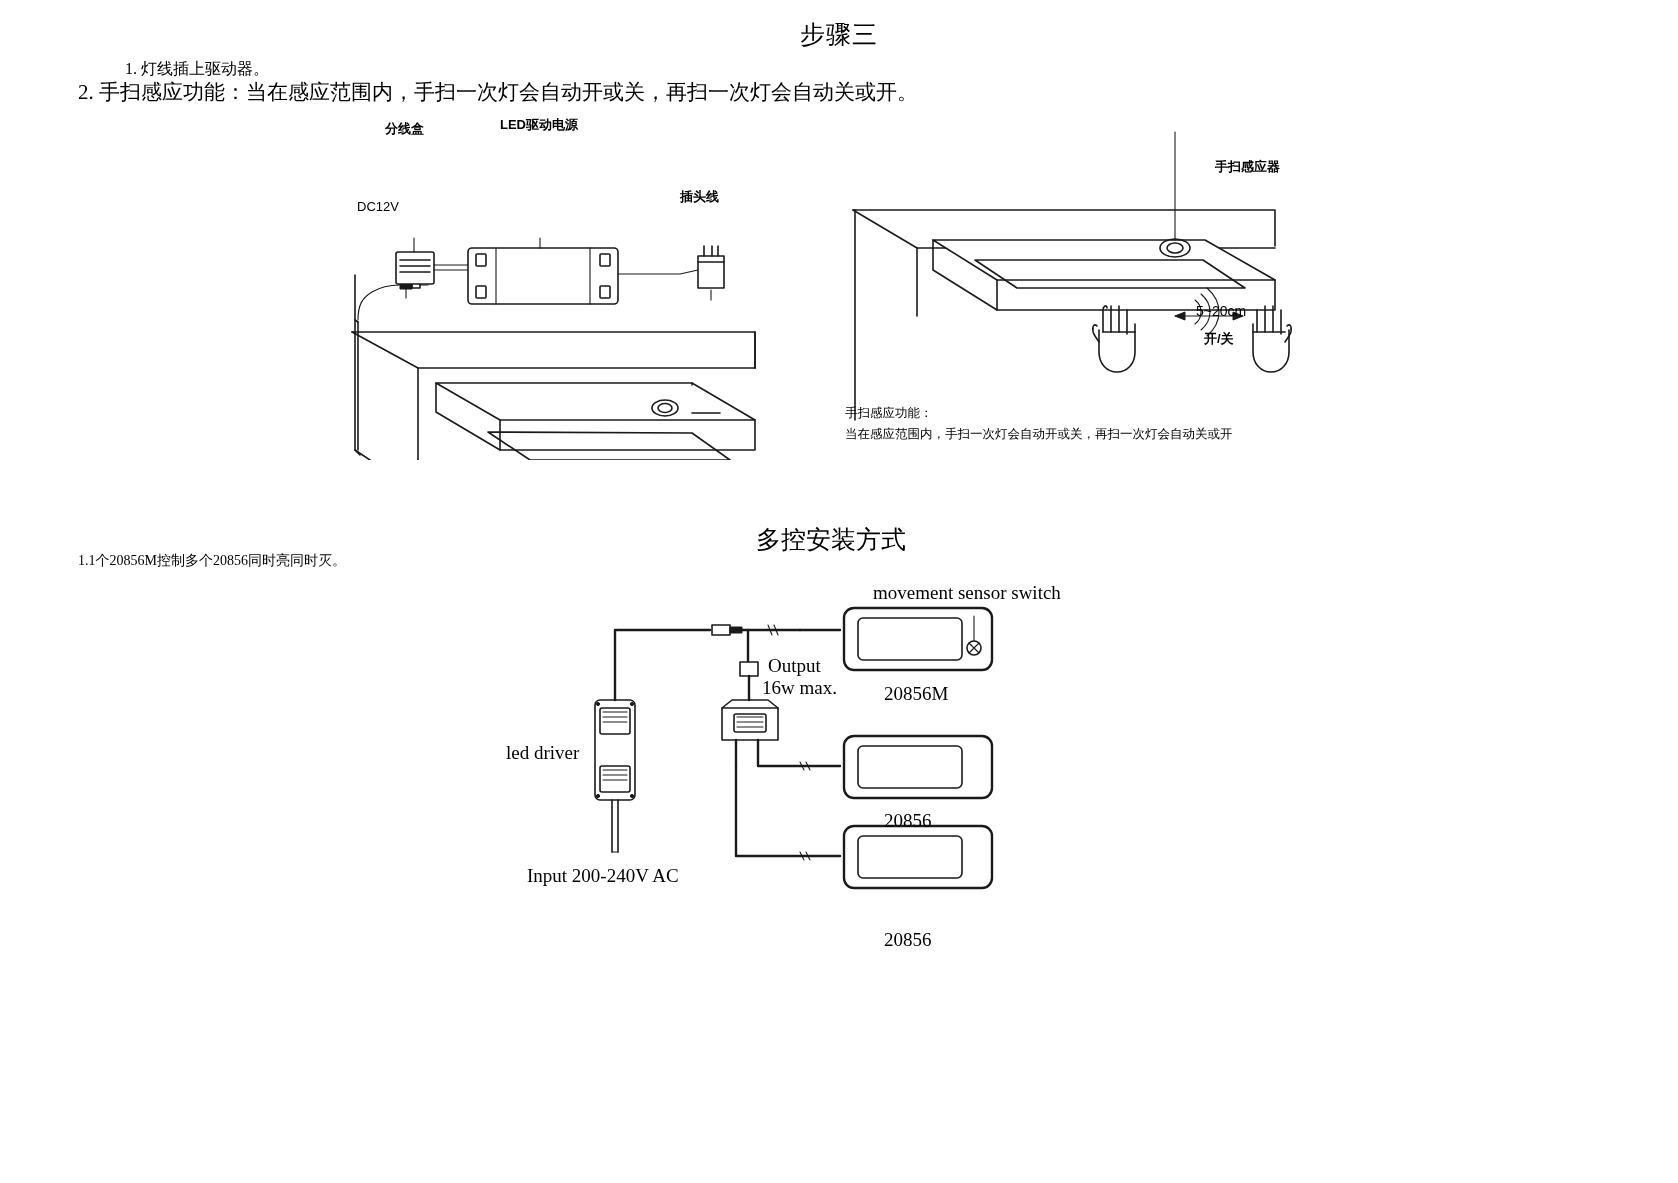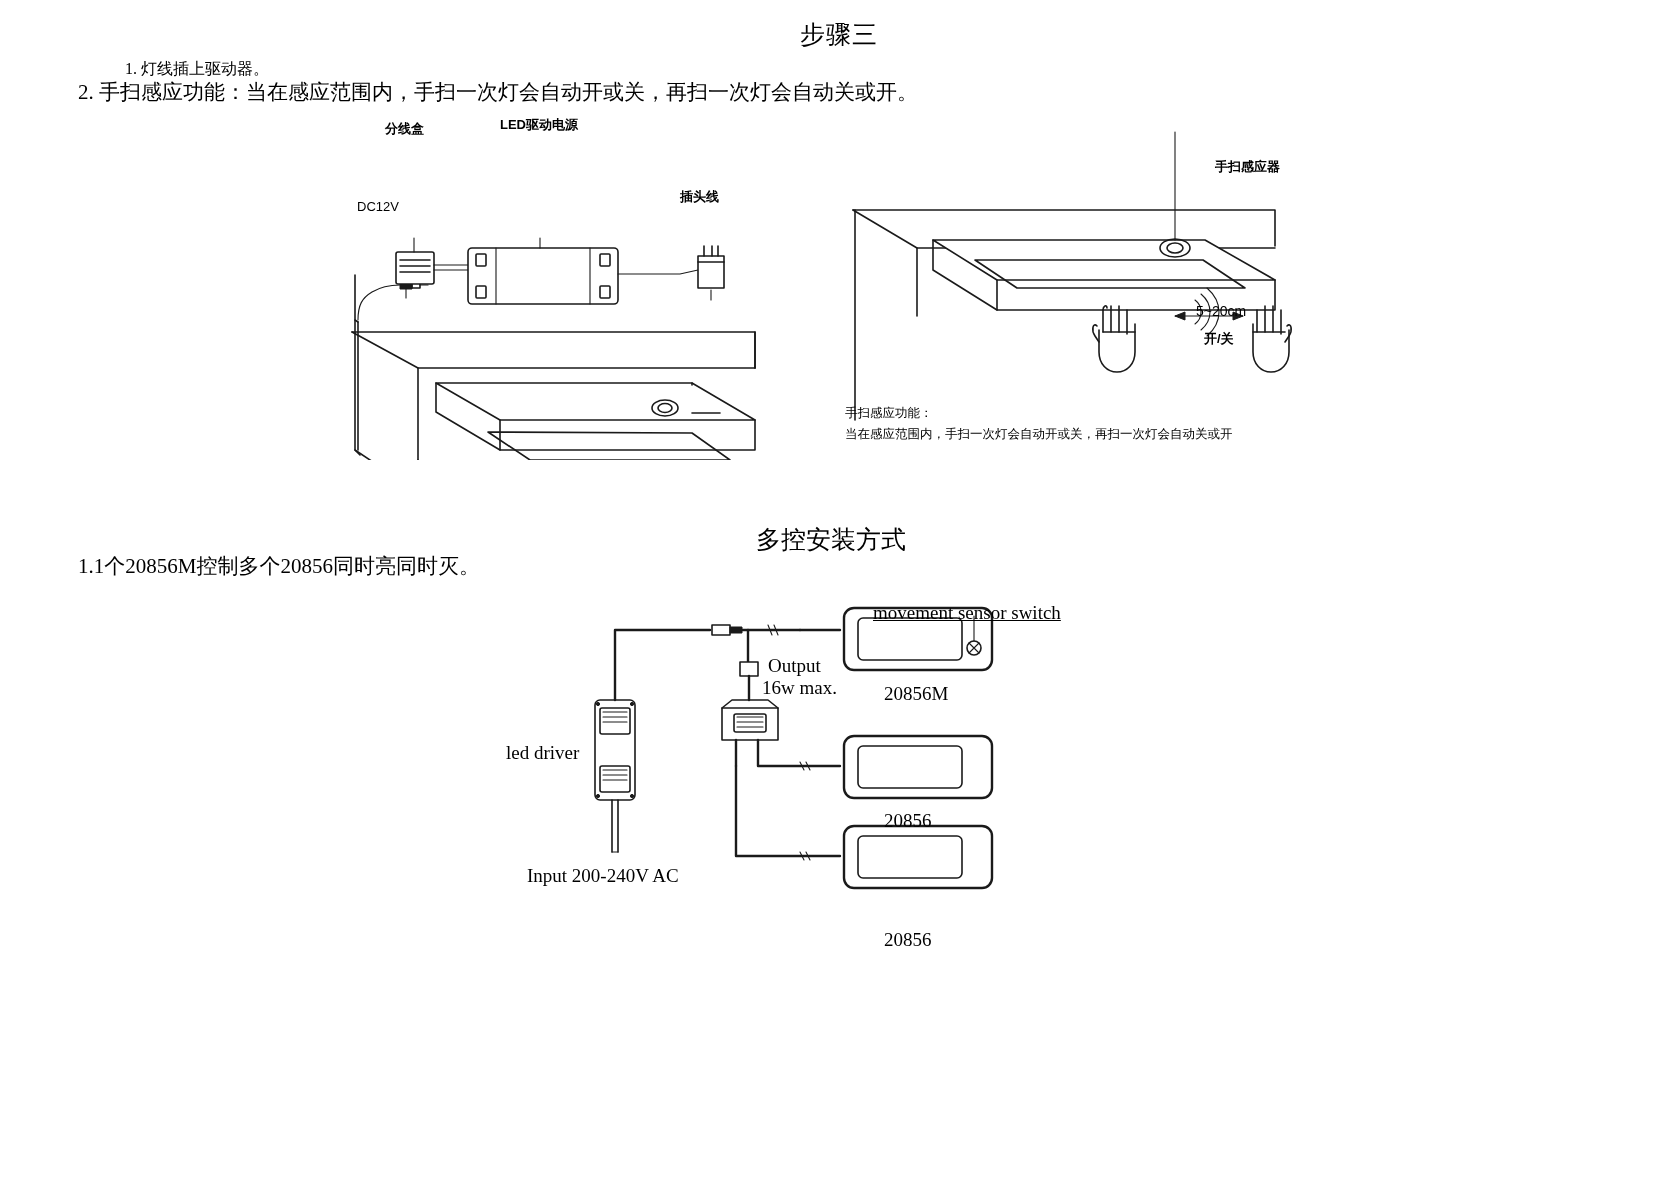--- a/index.html
+++ b/index.html
@@ -47,21 +47,21 @@
     left: 0;
     top: 523px;
     width: 1662px;
     text-align: center;
     font-size: 25px;
   }
   .multi-sub {
     position: absolute;
     left: 78px;
     top: 552px;
-    font-size: 21px;
+    font-size: 14px;
   }
   
   .lbl {
     position: absolute;
     font-family: "Liberation Sans", sans-serif;
     font-size: 12px;
     white-space: nowrap;
   }
   .lbl-cn {
     position: absolute;
@@ -265,21 +265,21 @@
       <rect class="d-thick" x="344" y="136" width="148" height="62" rx="10"></rect>
       <rect class="d" x="358" y="146" width="104" height="42" rx="5"></rect>
 
       <rect class="d-thick" x="344" y="226" width="148" height="62" rx="10"></rect>
       <rect class="d" x="358" y="236" width="104" height="42" rx="5"></rect>
 
       <path class="d-thin" d="M474 2 L474 14" opacity="0"></path>
     </svg>
   </div>
 
-  <span class="lbl-serif" style="left:873px;top:602px;text-decoration:underline;">movement sensor switch</span>
+  <span class="lbl-serif" style="left:873px;top:582px;">movement sensor switch</span>
   <span class="lbl-serif" style="left:768px;top:655px;">Output</span>
   <span class="lbl-serif" style="left:762px;top:677px;">16w max.</span>
   <span class="lbl-serif" style="left:884px;top:683px;">20856M</span>
   <span class="lbl-serif" style="left:884px;top:810px;">20856</span>
   <span class="lbl-serif" style="left:884px;top:929px;">20856</span>
   <span class="lbl-serif" style="left:506px;top:742px;">led driver</span>
   <span class="lbl-serif" style="left:527px;top:865px;">Input 200-240V AC</span>
 
 </div>
 

